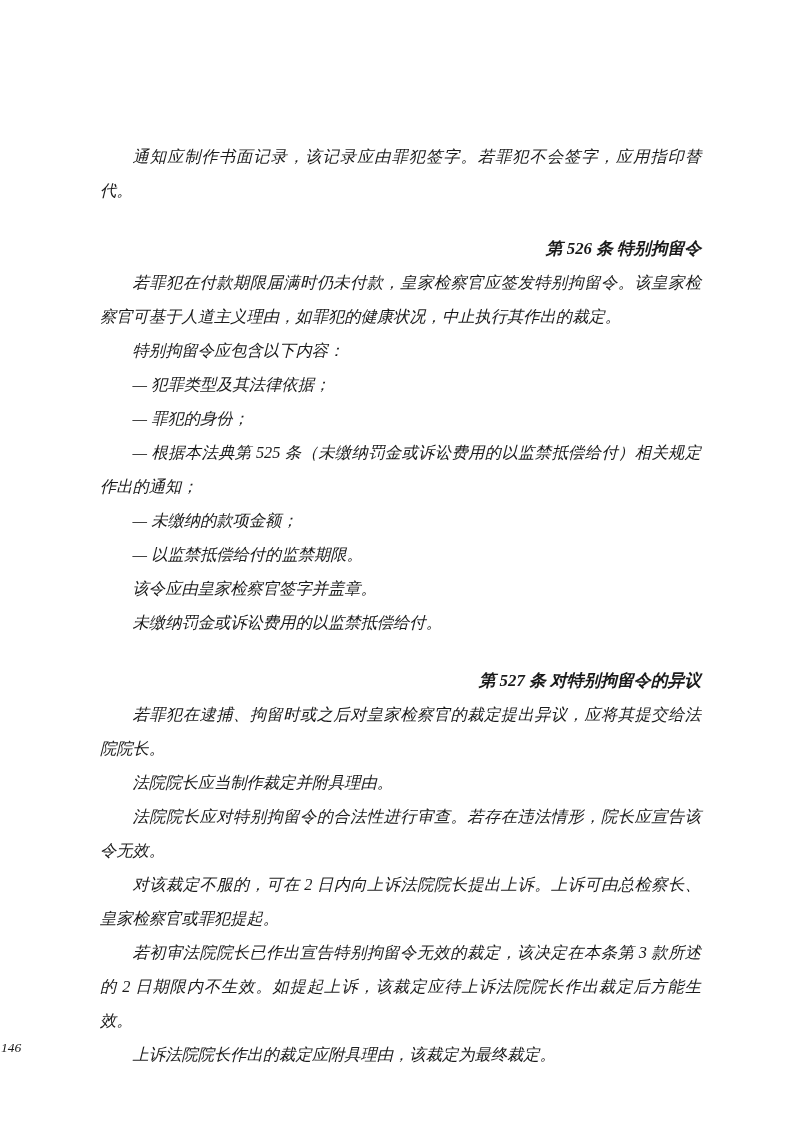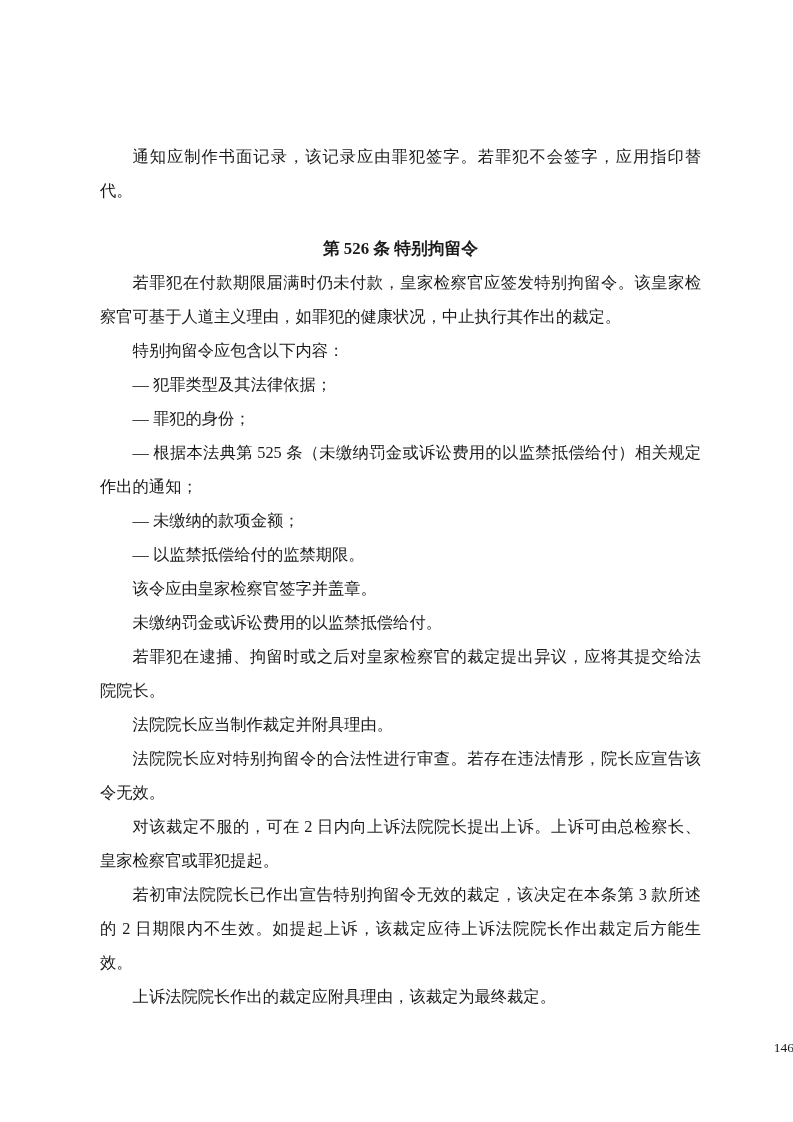--- a/index.html
+++ b/index.html
@@ -9,48 +9,49 @@
     background: #ffffff;
   }
   .page {
     position: relative;
     width: 793px;
     height: 1104px;
     background: #ffffff;
     font-family: "Liberation Serif", "DejaVu Serif", serif;
     color: #1a1a1a;
     overflow: hidden;
+    font-style: italic;
   }
   .content {
     position: absolute;
     left: 100px;
     top: 140px;
     width: 601px;
     font-size: 16.3px;
     line-height: 34px;
     text-align: justify;
   }
   .para {
     margin: 0;
     text-indent: 2em;
   }
   .heading {
     margin: 24px 0 0 0;
     font-size: 16.8px;
     font-weight: bold;
     text-indent: 0;
-    text-align: center;
+    text-align: right;
     line-height: 34px;
   }
   .page-number {
     position: absolute;
     top: 1038px;
     left: 1px;
     width: 100%;
-    text-align: right;
+    text-align: left;
     font-size: 13.5px;
     line-height: 20px;
     color: #1a1a1a;
   }
 </style>
 </head>
 <body>
 
 <div class="page">
   <div class="content">
@@ -58,20 +59,21 @@
     <h2 class="heading">第 526 条  特别拘留令</h2>
     <p class="para">若罪犯在付款期限届满时仍未付款，皇家检察官应签发特别拘留令。该皇家检察官可基于人道主义理由，如罪犯的健康状况，中止执行其作出的裁定。</p>
     <p class="para">特别拘留令应包含以下内容：</p>
     <p class="para dash">— 犯罪类型及其法律依据；</p>
     <p class="para dash">— 罪犯的身份；</p>
     <p class="para dash">— 根据本法典第 525 条（未缴纳罚金或诉讼费用的以监禁抵偿给付）相关规定作出的通知；</p>
     <p class="para dash">— 未缴纳的款项金额；</p>
     <p class="para dash">— 以监禁抵偿给付的监禁期限。</p>
     <p class="para">该令应由皇家检察官签字并盖章。</p>
     <p class="para">未缴纳罚金或诉讼费用的以监禁抵偿给付。</p>
+    <h2 class="heading">第 527 条  对特别拘留令的异议</h2>
     <p class="para">若罪犯在逮捕、拘留时或之后对皇家检察官的裁定提出异议，应将其提交给法院院长。</p>
     <p class="para">法院院长应当制作裁定并附具理由。</p>
     <p class="para">法院院长应对特别拘留令的合法性进行审查。若存在违法情形，院长应宣告该令无效。</p>
     <p class="para">对该裁定不服的，可在 2 日内向上诉法院院长提出上诉。上诉可由总检察长、皇家检察官或罪犯提起。</p>
     <p class="para">若初审法院院长已作出宣告特别拘留令无效的裁定，该决定在本条第 3 款所述的 2 日期限内不生效。如提起上诉，该裁定应待上诉法院院长作出裁定后方能生效。</p>
     <p class="para">上诉法院院长作出的裁定应附具理由，该裁定为最终裁定。</p>
   </div>
   <div class="page-number">146</div>
 </div>
 

